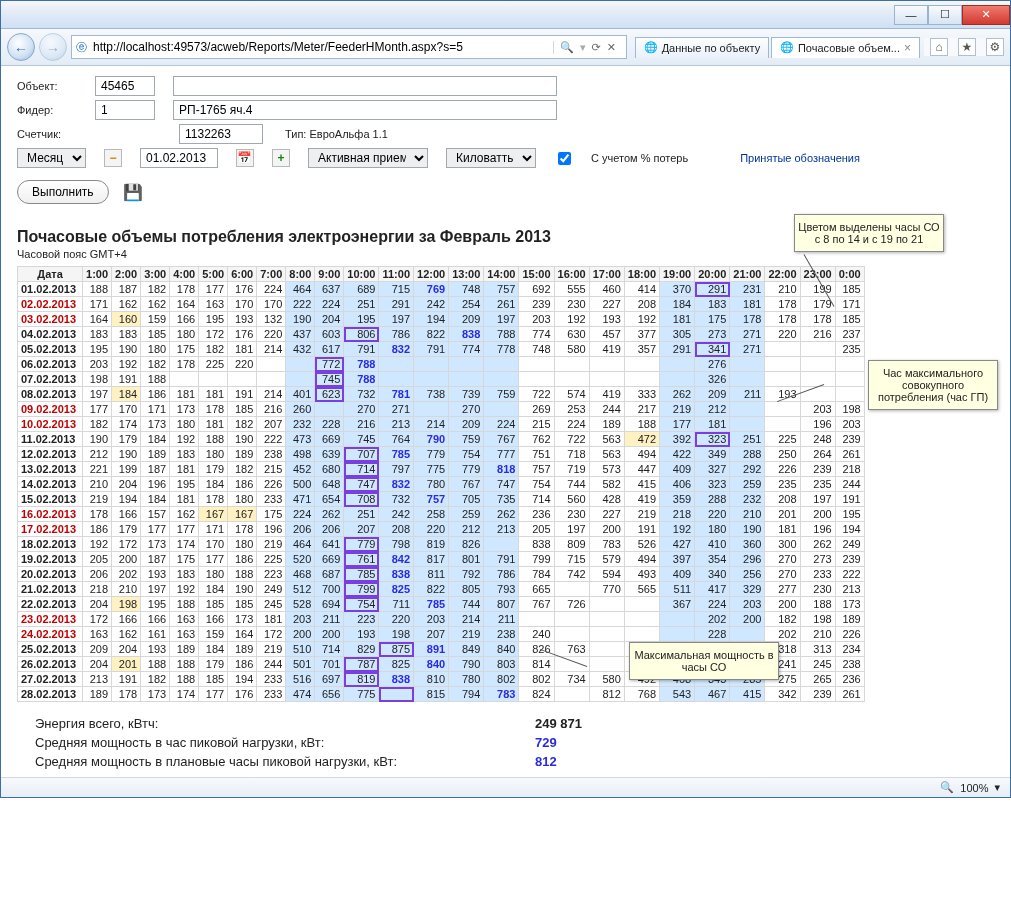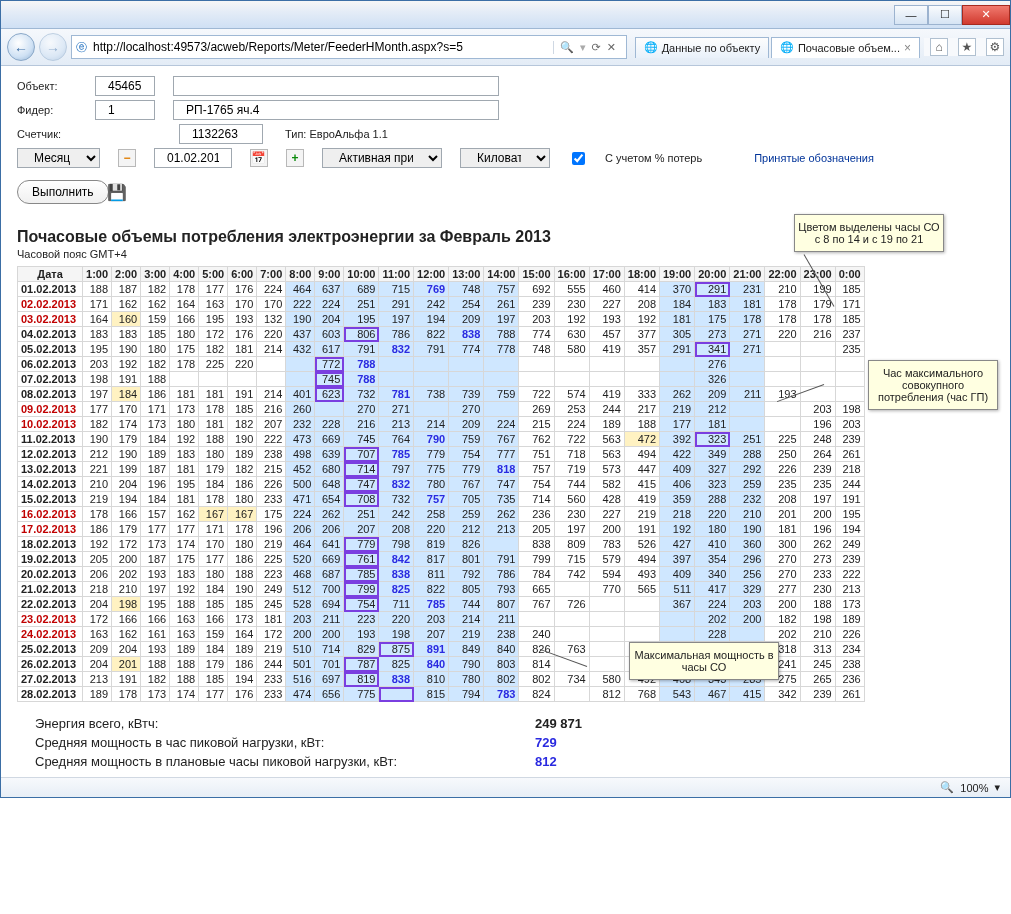--- a/index.html
+++ b/index.html
@@ -20,30 +20,30 @@
   .tabs { display:flex; gap:2px; margin-left:4px; }
   .tab { border:1px solid #9fb8d4; border-bottom:none; padding:3px 8px; background:linear-gradient(#fdfdfd,#e9f1fa); display:flex; align-items:center; gap:4px; max-width:150px; white-space:nowrap; overflow:hidden; text-overflow:ellipsis;}
   .tab.active { background:#fff; font-weight:normal; }
   .tab .x { color:#888; font-size:12px;}
   .menurow { display:flex; justify-content:flex-end; gap:10px; padding:4px 10px; border-bottom:1px solid #d0d8e2; background:#f7f9fc;}
   .micon { width:18px; height:18px; border:1px solid #b0c0d0; background:#fff; display:inline-flex; align-items:center; justify-content:center; font-size:12px; color:#555;}
   
   .content { padding:10px 16px 4px 16px; }
   .formrow { display:flex; align-items:center; gap:18px; margin-bottom:4px; }
   .lbl { width:60px; }
-  .inp { border:1px solid #a0a8b0; height:20px; padding:0 12px; font-size:12px; }
+  .inp { border:1px solid #a0a8b0; height:20px; padding:0 5px; font-size:12px; }
   .inp.sm { width:60px; }
-  .inp.lg { width:326px; }
+  .inp.lg { width:384px; }
   select.inp { height:20px; }
   .iconbtn { display:inline-flex; width:18px; height:18px; align-items:center; justify-content:center; border:1px solid #b8b8b8; background:#f4f4f4; font-size:12px;}
   .green { color:#0a8a0a; font-weight:bold;}
   .orange { color:#e07d00; font-weight:bold;}
   .link { color:#003399; cursor:pointer;text-align:center;}
   .cb { margin-right:2px; }
-  .btnrow { margin:12px 0 8px 0; display:flex; align-items:center; gap:0;}
+  .btnrow { margin:12px 0 8px 0; display:flex; align-items:center; gap:16px;}
   .bigbtn { border:1px solid #888; border-radius:12px; padding:4px 14px; background:linear-gradient(#fff,#f0f0f0); font-size:12px;}
   h2.title { font-size:16px; font-weight:bold; margin:24px 0 2px 0; }
   .subt { font-size:11px; margin-bottom:6px;}
   
   .tblwrap { position:relative; }
   table.data { border-collapse:collapse; font-size:11px; }
   table.data th, table.data td { border:1px solid #d7d7d7; padding:1px 3px; text-align:right; min-width:28px; white-space:nowrap;}
   table.data th { background:#f5f5f5; font-weight:bold; text-align:center;}
   table.data td.date { text-align:left; font-weight:bold; padding-right:6px;}
   td.red { color:#c00000; }

